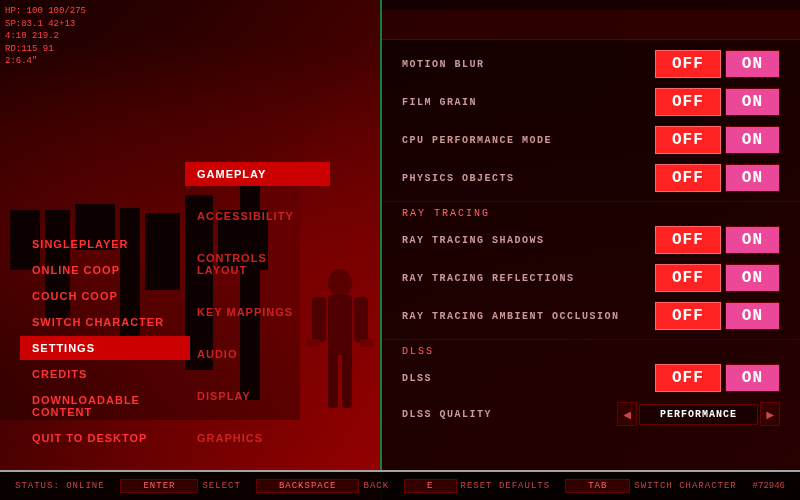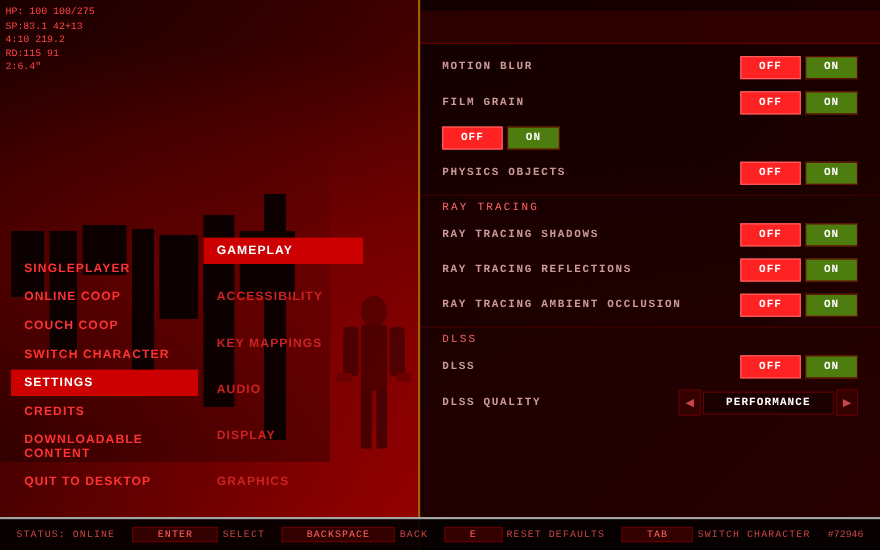--- a/index.html
+++ b/index.html
@@ -74,21 +74,21 @@
       position: absolute;
       left: 0;
       top: 0;
       bottom: 0;
       width: 190px;
       z-index: 5;
       display: flex;
       flex-direction: column;
       justify-content: flex-end;
       padding-bottom: 50px;
-      padding-left: 10px;
+      padding-left: 20px;
       gap: 2px;
     }
 
     .menu-item {
       display: block;
       padding: 6px 12px;
       color: #ff3333;
       font-size: 11px;
       font-weight: bold;
       letter-spacing: 1px;
@@ -135,21 +135,21 @@
 
     
     .settings-panel {
       position: absolute;
       right: 0;
       top: 0;
       bottom: 0;
       width: 420px;
       background: rgba(10,0,0,0.85);
       z-index: 7;
-      border-left: 2px solid #a16207;
+      border-left: 2px solid #15803d;
       overflow-y: auto;
       padding: 10px 0;
     }
 
     
     .settings-panel::-webkit-scrollbar { width: 8px; }
     .settings-panel::-webkit-scrollbar-track { background: #1a0000; }
     .settings-panel::-webkit-scrollbar-thumb { background: #cc0000; }
 
     .settings-row {
@@ -168,33 +168,33 @@
       font-weight: bold;
     }
 
     .toggle-group {
       display: flex;
       gap: 4px;
     }
 
     .toggle-btn {
       padding: 4px 16px;
-      font-size: 10px;
+      font-size: 16px;
       font-weight: bold;
       letter-spacing: 1px;
       cursor: pointer;
       border: 1px solid #660000;
       font-family: 'Courier New', monospace;
     }
     .toggle-btn.off {
       background: #3d0000;
       color: #cc4444;
     }
     .toggle-btn.on {
-      background: #4d7c0f;
+      background: #ec4899;
       color: #ffffff;
     }
     .toggle-btn.selected {
       background: #ff2222;
       color: #fff;
       border-color: #ff6666;
     }
 
     .section-header {
       padding: 6px 20px 2px;
@@ -332,20 +332,21 @@
   <button class="menu-item">SWITCH CHARACTER</button>
   <button class="menu-item highlighted">SETTINGS</button>
   <button class="menu-item">CREDITS</button>
   <button class="menu-item">DOWNLOADABLE CONTENT</button>
   <button class="menu-item">QUIT TO DESKTOP</button>
 </div>
 
 <div class="mid-menu">
   <button class="mid-item active-mid">GAMEPLAY</button>
   <button class="mid-item">ACCESSIBILITY</button>
+  <button class="mid-item">CONTROLS LAYOUT</button>
   <button class="mid-item">KEY MAPPINGS</button>
   <button class="mid-item">AUDIO</button>
   <button class="mid-item">DISPLAY</button>
   <button class="mid-item">GRAPHICS</button>
 </div>
 
 <div class="char-silhouette">
   <svg viewBox="0 0 80 200" width="80" height="200" xmlns="http://www.w3.org/2000/svg">
     <ellipse cx="40" cy="18" rx="12" ry="14" fill="#4a0000"></ellipse>
     <rect x="28" y="30" width="24" height="60" fill="#3a0000" rx="4"></rect>
@@ -371,20 +372,21 @@
 
   <div class="settings-row">
     <span class="settings-label">FILM GRAIN</span>
     <div class="toggle-group">
       <button class="toggle-btn off selected">OFF</button>
       <button class="toggle-btn on">ON</button>
     </div>
   </div>
 
   <div class="settings-row">
+    <span class="settings-label">CPU PERFORMANCE MODE</span>
     <div class="toggle-group">
       <button class="toggle-btn off selected">OFF</button>
       <button class="toggle-btn on">ON</button>
     </div>
   </div>
 
   <div class="settings-row">
     <span class="settings-label">PHYSICS OBJECTS</span>
     <div class="toggle-group">
       <button class="toggle-btn off selected">OFF</button>

